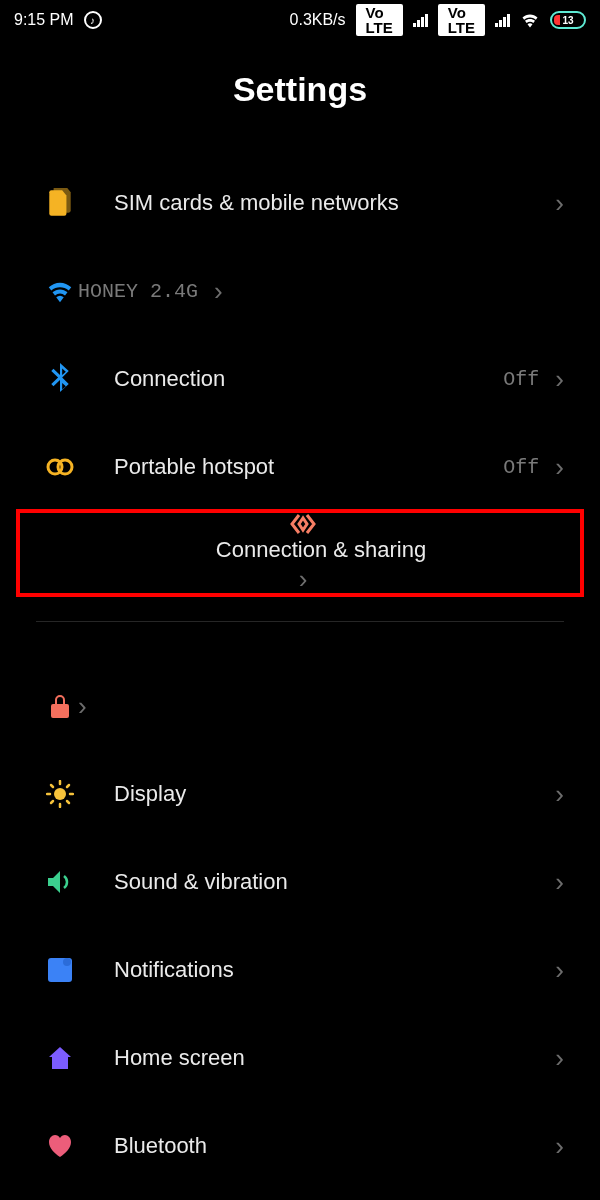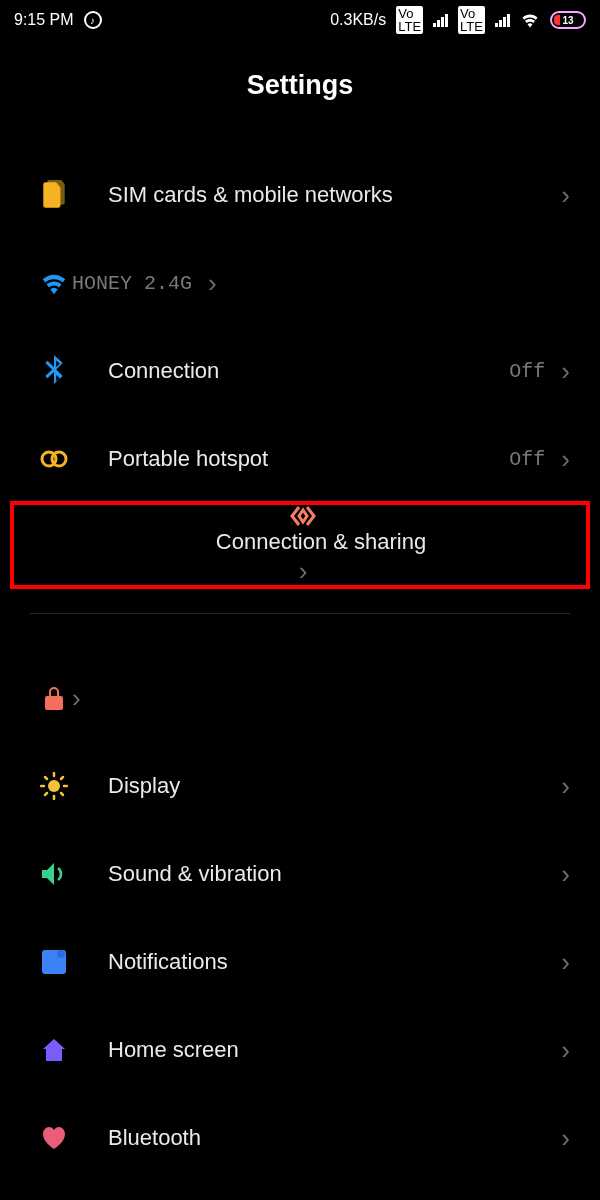--- a/index.html
+++ b/index.html
@@ -5,37 +5,37 @@
   * { margin:0; padding:0; box-sizing:border-box; }
   html,body{ width:600px; height:1200px; background:#000; color:#fff;
     font-family:-apple-system,"Helvetica Neue",Arial,sans-serif; overflow:hidden;}
   
   .status-bar{height:40px; display:flex; align-items:center; justify-content:space-between;
     padding:0 14px; font-size:16px; font-weight:500;}
   .status-left,.status-right{display:flex; align-items:center; gap:10px;}
   .music-circle{width:18px;height:18px;border:2px solid #fff;border-radius:50%;
     display:flex;align-items:center;justify-content:center;}
   .music-circle::after{content:"♪"; font-size:10px;}
-  .vo-badge{background:#fff;color:#000;font-size:13px;font-weight:normal;
-    padding:1px 2px;border-radius:2px;line-height:1;}
+  .vo-badge{background:#fff;color:#000;font-size:15px;font-weight:bold;
+    padding:1px 10px;border-radius:2px;line-height:1;}
   .signal{display:inline-flex;align-items:flex-end;gap:1px;}
   .signal span{width:3px;background:#fff;display:inline-block;}
   .signal span:nth-child(1){height:4px;} .signal span:nth-child(2){height:7px;}
   .signal span:nth-child(3){height:10px;} .signal span:nth-child(4){height:13px;}
   .wifi-stat{font-size:18px;}
-  .battery{border:2px solid #f0abfc;border-radius:10px;width:36px;height:18px;
+  .battery{border:2px solid #5eead4;border-radius:10px;width:36px;height:18px;
     display:flex;align-items:center;justify-content:center;font-size:10px;
     font-weight:bold;position:relative;}
   .battery::before{content:"";position:absolute;left:2px;top:2px;bottom:2px;
     width:6px;background:#ff3333;border-radius:4px 0 0 4px;}
   .battery span{position:relative;z-index:1;}
   
-  .page-title{text-align:center;font-size:27px;font-weight:600;margin:30px 0 50px;}
-  
-  .list{padding:0 6px;}
+  .page-title{text-align:center;font-size:34px;font-weight:600;margin:30px 0 50px;}
+  
+  .list{padding:0 12px;}
   .row{display:flex;align-items:center;height:88px;padding:0 24px 0 30px;
     position:relative;}
   .row.highlight{outline:4px solid #ff0000;outline-offset:-2px;margin:0 6px;
     padding:0 18px 0 24px;height:84px;flex-direction:column;}
   .ic{width:36px;display:flex;justify-content:center;align-items:center;flex:none;}
   .row-label{flex:1;font-size:22px;margin-left:36px;color:#eaeaea;}
   .row-value{font-size:20px;color:#7a7a7a;margin-right:16px;font-family:Liberation Mono, monospace;}
   .chev{color:#6d6d6d;font-size:26px;flex:none;}
   .divider{border:none;border-top:1px solid #262626;margin:26px 24px 40px;}
   

